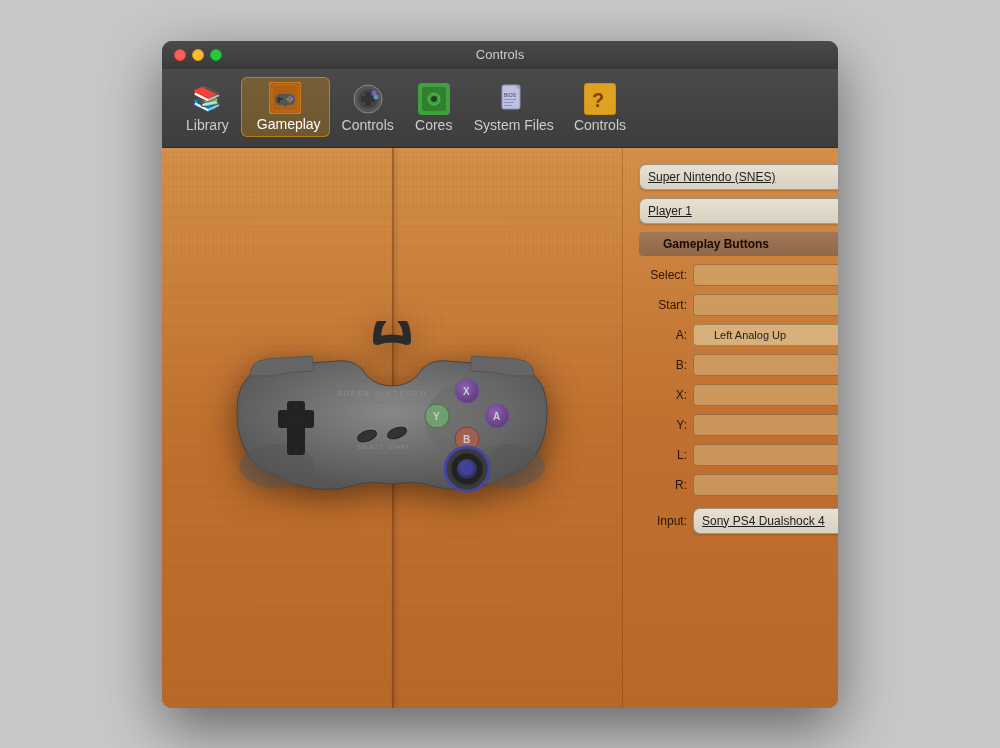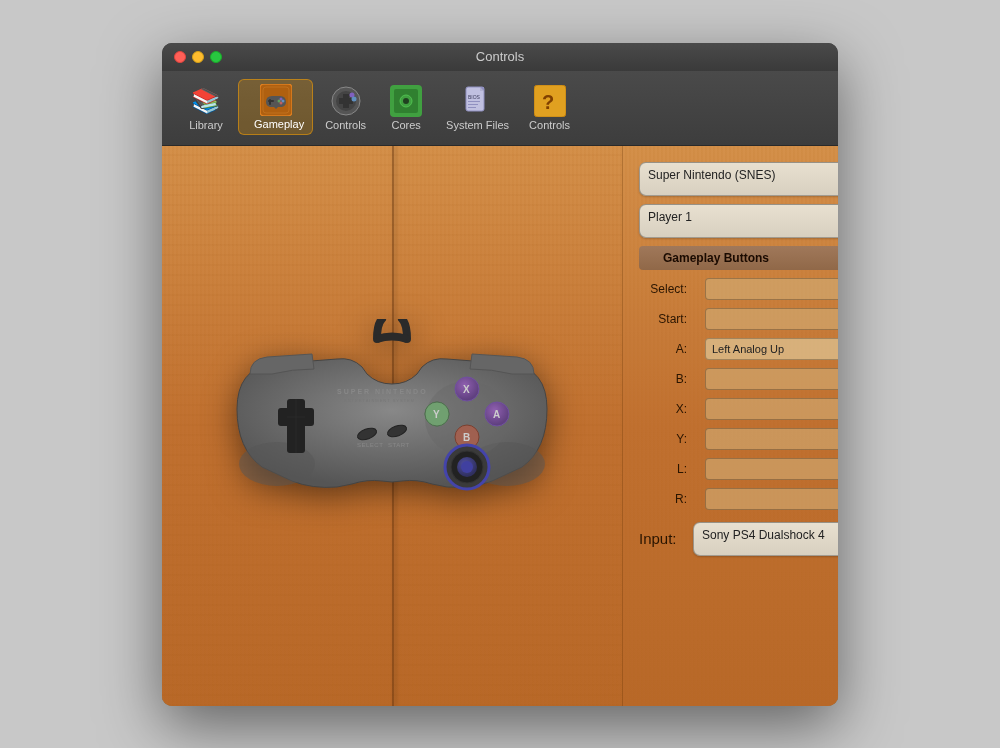--- a/index.html
+++ b/index.html
@@ -69,21 +69,21 @@
       width: 32px;
       height: 32px;
       margin-bottom: 2px;
       display: flex;
       align-items: center;
       justify-content: center;
       font-size: 22px;
     }
     .toolbar-label {
       color: #ccc;
-      font-size: 11px;
+      font-size: 14px;
     }
     .toolbar-item.active .toolbar-label { color: #fff; margin-left: 7px; }
     .content {
       display: flex;
       background: #c8843a;
       min-height: 560px;
     }
     
     .wood-bg {
       flex: 1;
@@ -140,30 +140,31 @@
       display: flex;
       flex-direction: column;
       gap: 8px;
       border-left: 1px solid rgba(100,50,0,0.3);
     }
     .select-row {
       position: relative;
     }
     select {
       width: 100%;
-      padding: 5px 24px 13px 8px;
+      padding: 5px 24px 5px 8px;
       border-radius: 7px;
       border: 1px solid rgba(0,0,0,0.3);
       background: linear-gradient(to bottom, #e8e0d0, #d8d0c0);
       font-size: 12px;
       color: #222;
       appearance: none;
       -webkit-appearance: none;
       cursor: pointer;
       box-shadow: 0 1px 2px rgba(0,0,0,0.2);
+      text-decoration: underline;
     }
     .select-wrapper {
       position: relative;
     }
     .select-wrapper::after {
       content: '▲▼';
       position: absolute;
       right: 6px;
       top: 50%;
       transform: translateY(-50%);
@@ -175,56 +176,56 @@
       background: linear-gradient(to bottom, #a0785a, #906848);
       border-radius: 4px;
       padding: 5px 24px;
       color: #1a0a00;
       font-size: 12px;
       font-weight: 600;
     }
     .button-row {
       display: flex;
       align-items: center;
-      gap: 18px;
+      gap: 6px;
     }
     .button-label {
       color: #2a1500;
       font-size: 12px;
       font-weight: 500;
       width: 48px;
       text-align: right;
       flex-shrink: 0;
     }
     .button-input {
       flex: 1;
       height: 22px;
       border-radius: 4px;
       border: 1px solid rgba(0,0,0,0.25);
       background: rgba(210,175,120,0.6);
-      padding: 0 6px;
+      padding: 0 20px;
       font-size: 11px;
       color: #222;
       cursor: text;
     }
     .button-input.has-value {
       background: rgba(220,190,140,0.8);
     }
     .input-footer {
       display: flex;
       align-items: center;
       gap: 6px;
       margin-top: 4px;
     }
     .input-footer-label {
       color: #2a1500;
-      font-size: 15px;
+      font-size: 12px;
       font-weight: 500;
       width: 48px;
-      text-align: left;
+      text-align: right;
       flex-shrink: 0;
     }
     
     .library-icon { font-size: 24px; }
     .controls-icon { font-size: 24px; }
     .cores-icon { font-size: 24px; }
     .systemfiles-icon { font-size: 22px; }
     .secrets-icon { font-size: 24px; }
 
     .snes-svg-container {

